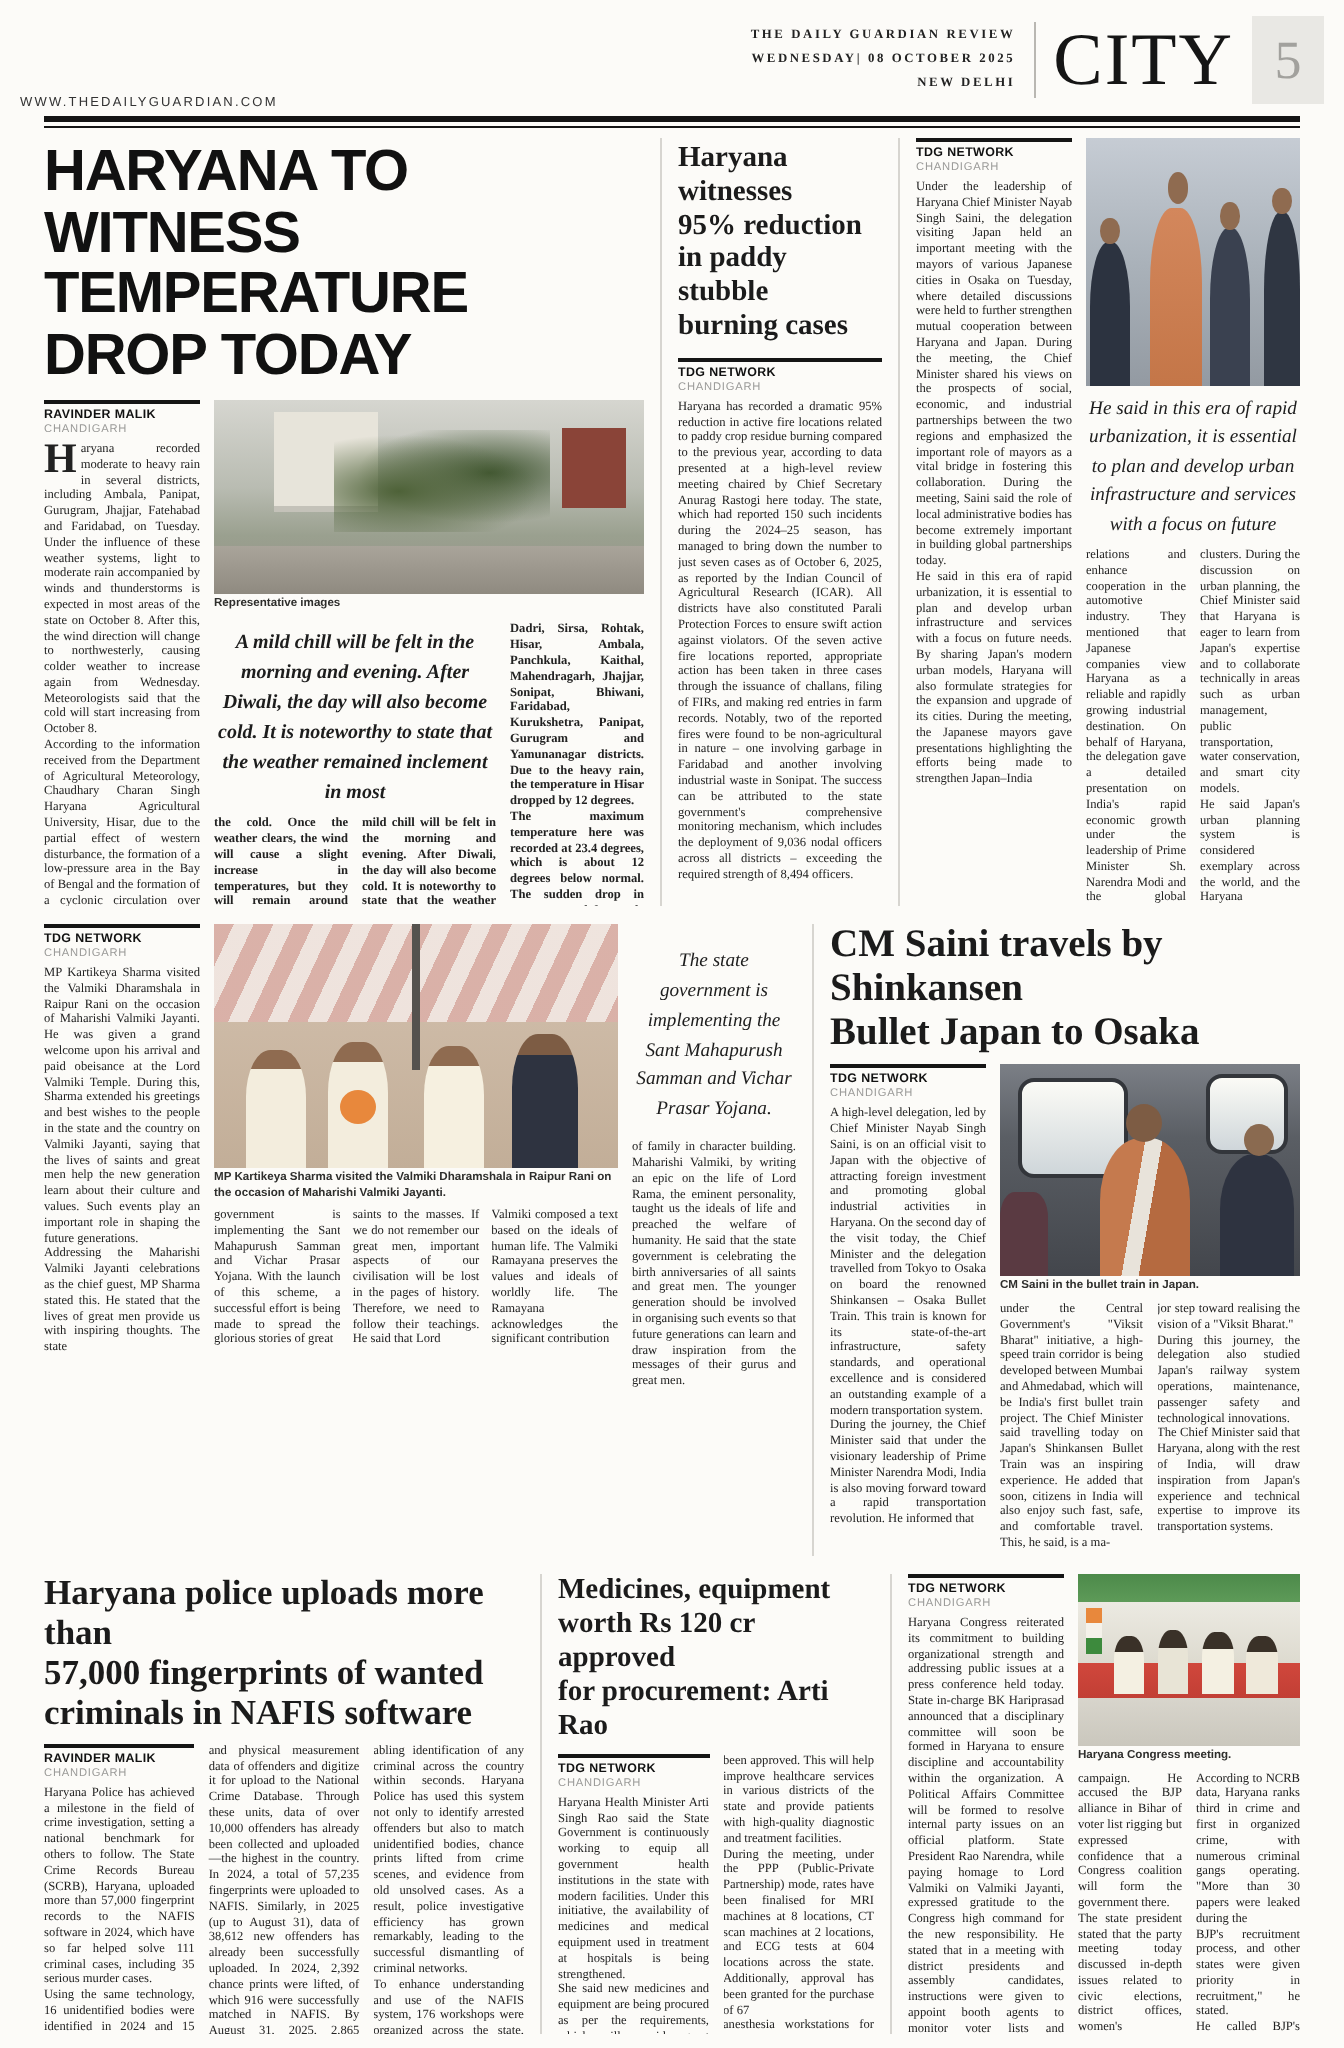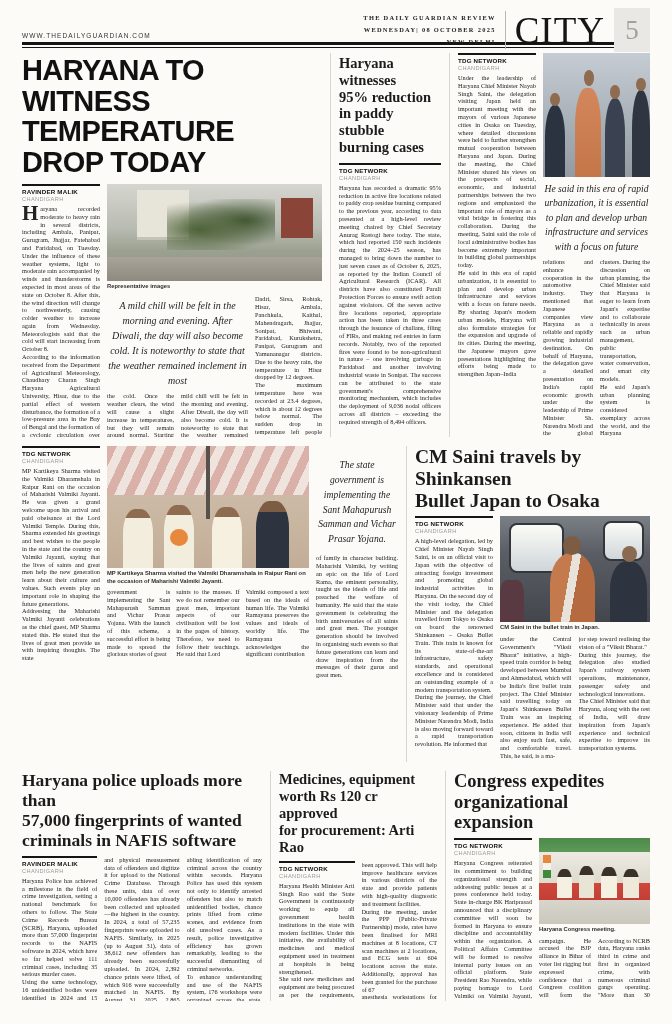--- a/index.html
+++ b/index.html
@@ -1,17 +1,17 @@
 <!DOCTYPE html>
 <html><head>
 <meta charset="utf-8">
 <style>
   html,body{margin:0;padding:0;background:#888;}
   .page{width:672px;height:1024px;margin:0 auto;background:#fcfbf8;overflow:hidden;color:#1b1b1b;font-family:"Liberation Serif",serif;position:relative;}
-  header{position:relative;height:42px;margin:0 22px;}
+  header{position:relative;height:58px;margin:0 10px;}
   .site-url{position:absolute;left:0;bottom:3px;font-family:"Liberation Sans",sans-serif;font-size:6.5px;letter-spacing:1.1px;color:#333;}
   .mh-right{position:absolute;right:0;top:8px;display:flex;align-items:center;gap:9px;}
   .pub-lines{text-align:right;font-size:6.4px;letter-spacing:1.3px;line-height:1.85;color:#222;font-weight:700;}
   .mh-div{width:1px;height:38px;background:#b9b7b2;}
   .section-title{font-size:37px;letter-spacing:1px;color:#151515;line-height:1;}
   .page-num{width:36px;height:44px;background:#e9e8e4;color:#a2a19d;font-size:27px;display:flex;align-items:center;justify-content:center;}
   .rule{margin:0 22px;border-top:3px solid #141414;border-bottom:1px solid #141414;height:2px;}
   main{margin:5px 22px 0;}
   .band{display:flex;}
   .top-band{height:384px;}
@@ -29,21 +29,21 @@
   .caption{font-family:"Liberation Sans",sans-serif;font-size:5.8px;font-weight:700;color:#2e2e2c;line-height:1.3;margin:2px 0 3px;flex:none;}
   .pq{font-style:italic;text-align:center;color:#1d1d1d;white-space:normal;}
   .photo{position:relative;overflow:hidden;flex:none;}
   .pf{position:absolute;}
   
   .a-temp{width:300px;display:flex;flex-direction:column;}
   .h-temp{font-family:"Liberation Sans",sans-serif;font-weight:700;font-size:29px;line-height:1.06;letter-spacing:-.6px;white-space:pre-line;margin:2px 0 6px;color:#111;}
   .temp-row{display:flex;gap:7px;flex:1;min-height:0;}
   .temp-right{flex:1;display:flex;flex-direction:column;min-height:0;}
   .photo-rain{height:97px;background:linear-gradient(180deg,#d6d6d0 0%,#b9bcb2 45%,#9aa08f 70%,#949087 100%);}
-  .temp-grid{display:grid;grid-template-columns:1fr 1fr 1fr;grid-template-rows:auto 1fr;gap:4px 7px;grid-template-areas:"q q c4" "c2 c3 c4";flex:1;min-height:0;margin-top:2px;}
+  .temp-grid{display:grid;grid-template-columns:1fr 1fr 1fr;grid-template-rows:auto 1fr;gap:4px 7px;grid-template-areas:"q q c4" "c2 c3 c4";flex:1;min-height:0;margin-top:2px;font-weight:bold;}
   .pq-temp{grid-area:q;font-size:10px;line-height:1.5;padding-top:3px;}
   .gc2{grid-area:c2}.gc3{grid-area:c3}.gc4{grid-area:c4}
   .a-stubble{width:102px;display:flex;flex-direction:column;}
   .h-stubble{font-size:14.5px;line-height:1.16;font-weight:700;margin:2px 0 7px;white-space:pre-line;}
   .a-mayors{flex:1;display:flex;flex-direction:column;min-width:0;}
   .h-mayors{font-size:20.5px;line-height:1.12;font-weight:700;margin:0 0 6px;white-space:pre-line;}
   .mayors-row{display:flex;gap:7px;flex:1;min-height:0;}
   .mayors-right{flex:1;display:flex;flex-direction:column;min-height:0;}
   .photo-mayors{height:124px;background:linear-gradient(180deg,#c6ccd4 0%,#aab2ba 50%,#939aa2 100%);}
   .pq-mayors{font-size:9.6px;line-height:1.5;margin:5px 1px 4px;flex:none;}
@@ -298,22 +298,20 @@
 During the meeting, under the PPP (Public-Private Partnership) mode, rates have been finalised for MRI machines at 8 locations, CT scan machines at 2 locations, and ECG tests at 604 locations across the state. Additionally, approval has been granted for the purchase of 67
 anesthesia workstations for all civil hospitals in Haryana at a cost of around Rs 23 crore.
 Furthermore, 22 nasal endoscopes for ENT patients will be procured for about Rs 2 crore.
 For the testing of TB (tuberculosis) patients, 40 Truenat machines will be purchased for</p>
         </div>
       </article>
 
       <div class="vdiv"></div>
 
       <article class="a-congress">
-        <h2 class="h-cong">Congress expedites
-organizational expansion</h2>
         <div class="cong-row">
           <div class="colN w78">
             <div class="byline">
               <div class="b-name">TDG NETWORK</div>
               <div class="b-loc">CHANDIGARH</div>
             </div>
             <p class="bt grow">Haryana Congress reiterated its commitment to building organizational strength and addressing public issues at a press conference held today. State in-charge BK Hariprasad announced that a disciplinary committee will soon be formed in Haryana to ensure discipline and accountability within the organization. A Political Affairs Committee will be formed to resolve internal party issues on an official platform. State President Rao Narendra, while paying homage to Lord Valmiki on Valmiki Jayanti, expressed gratitude to the Congress high command for the new responsibility. He stated that in a meeting with district presidents and assembly candidates, instructions were given to appoint booth agents to monitor voter lists and accelerate the "Vote Chor-Gaddi Chhod"</p>
           </div>
           <div class="cong-right">
             <div class="photo photo-congress">

